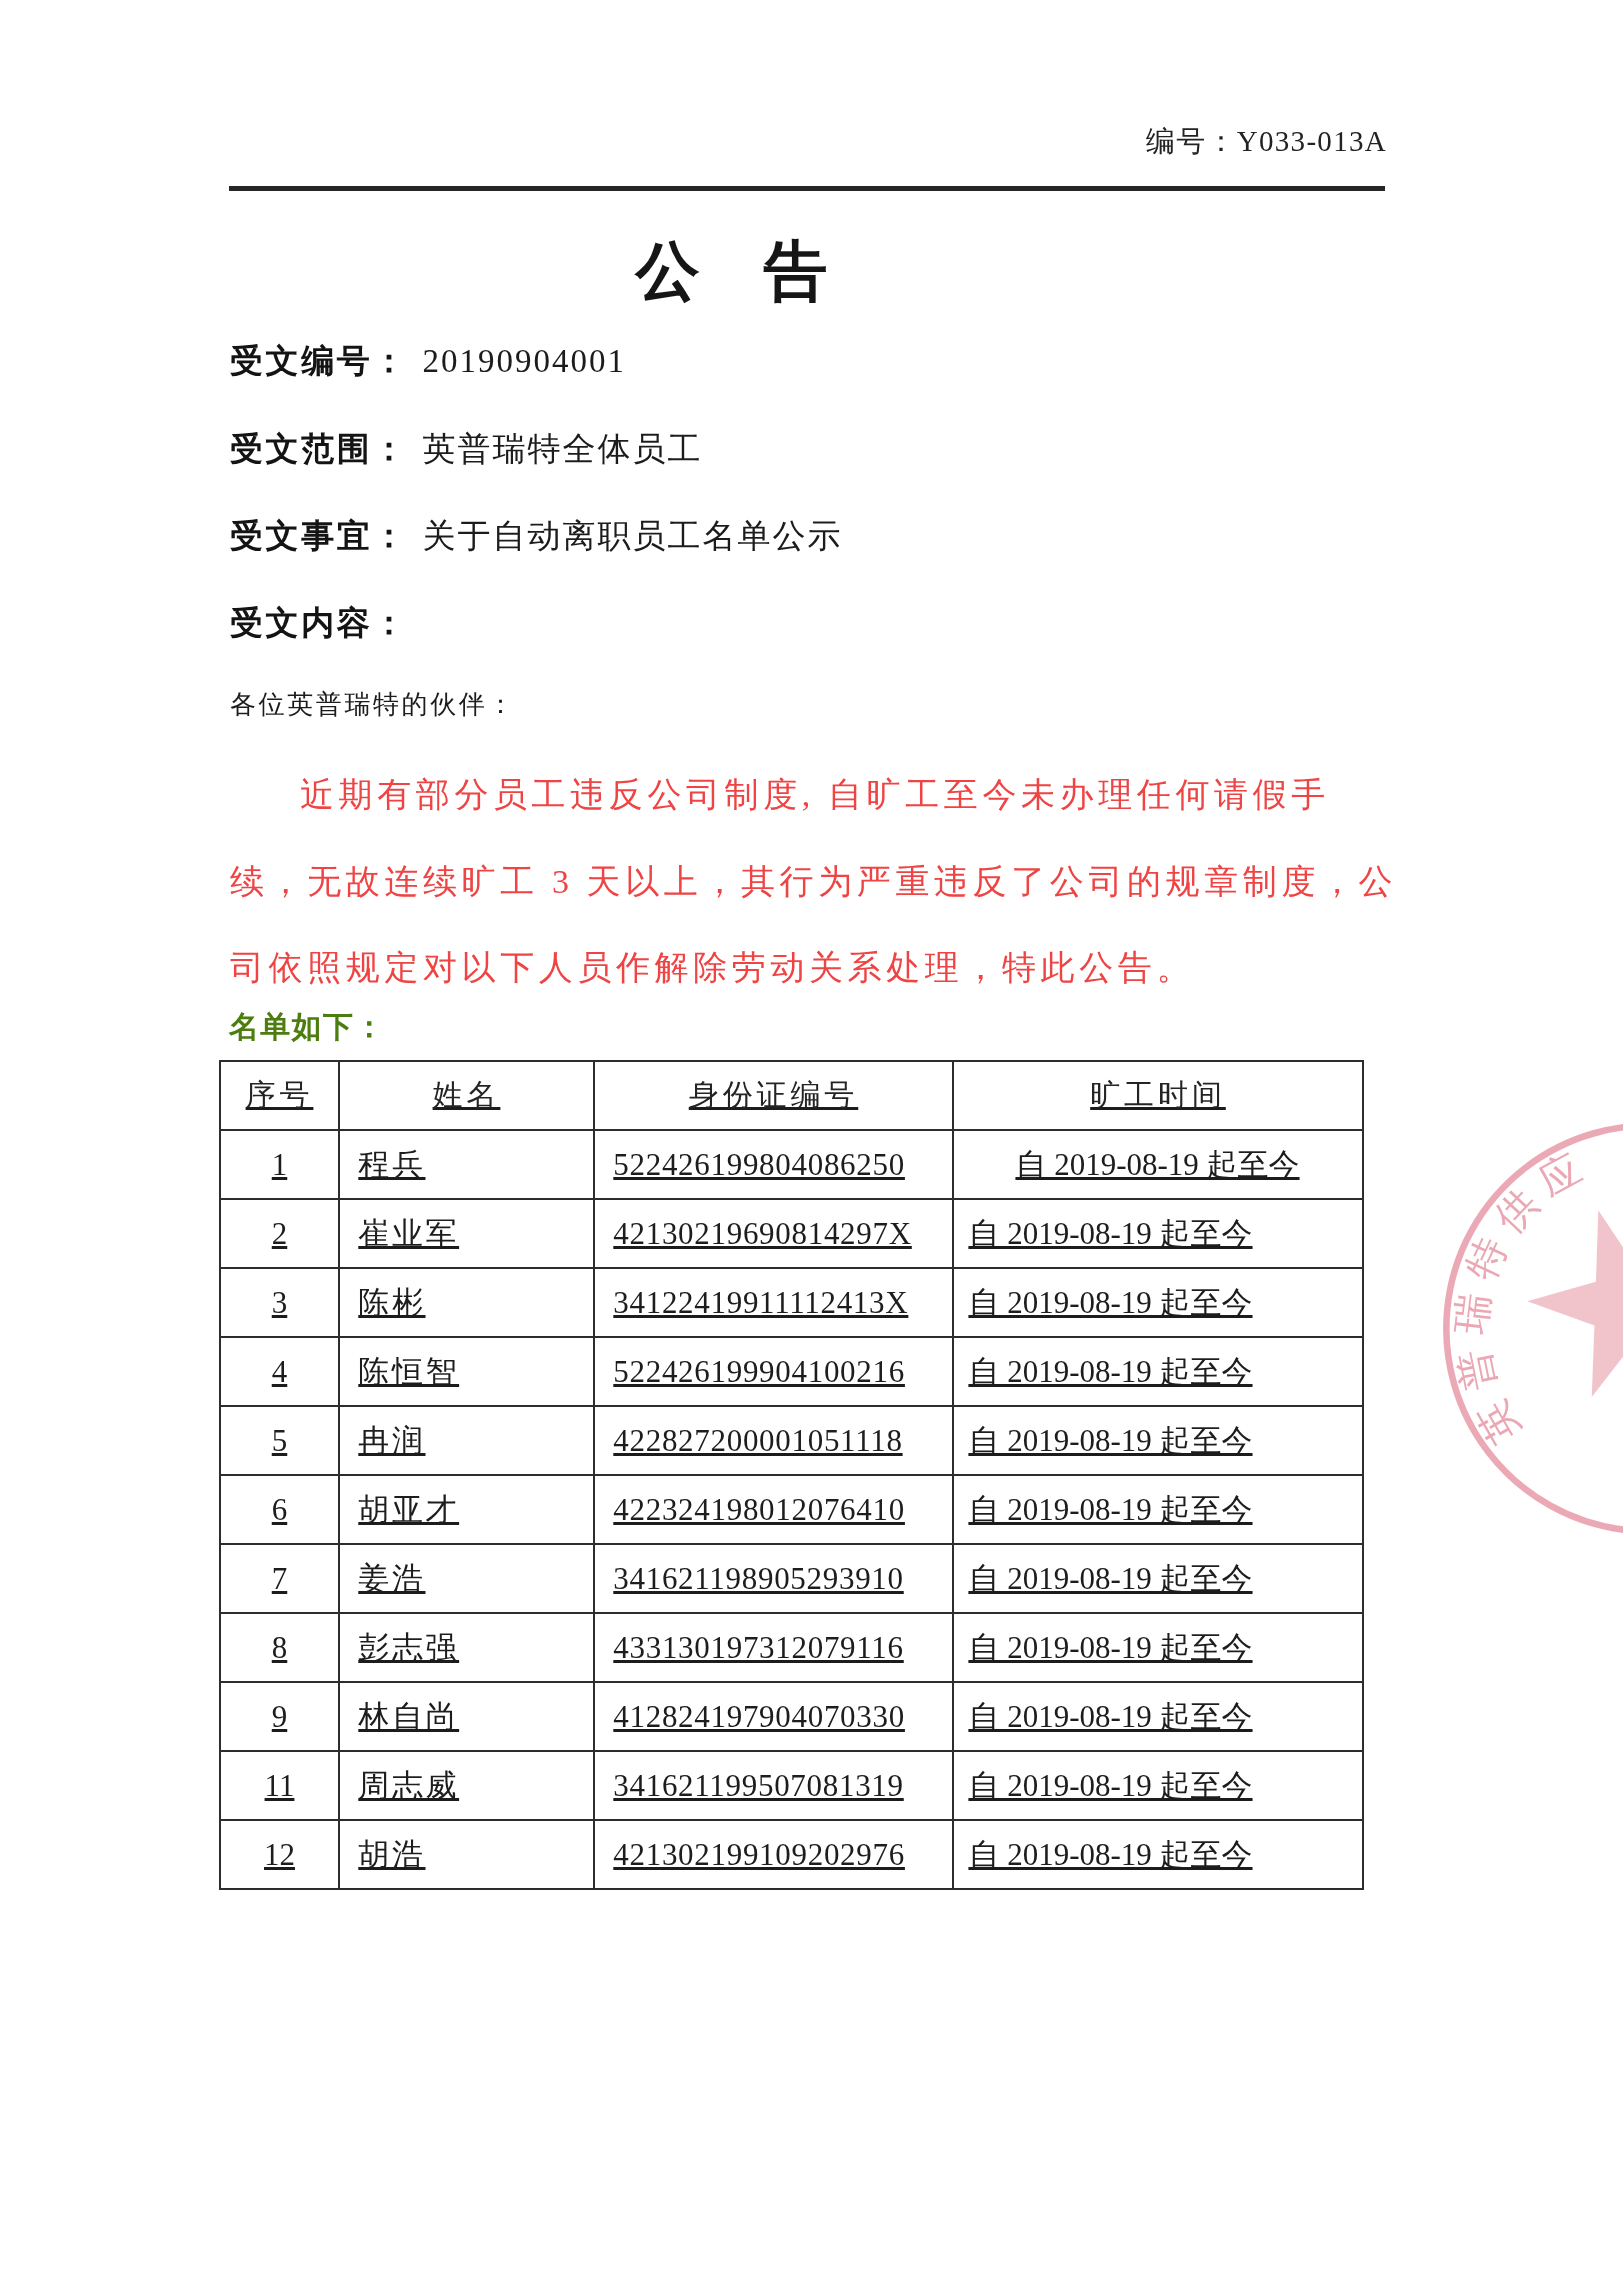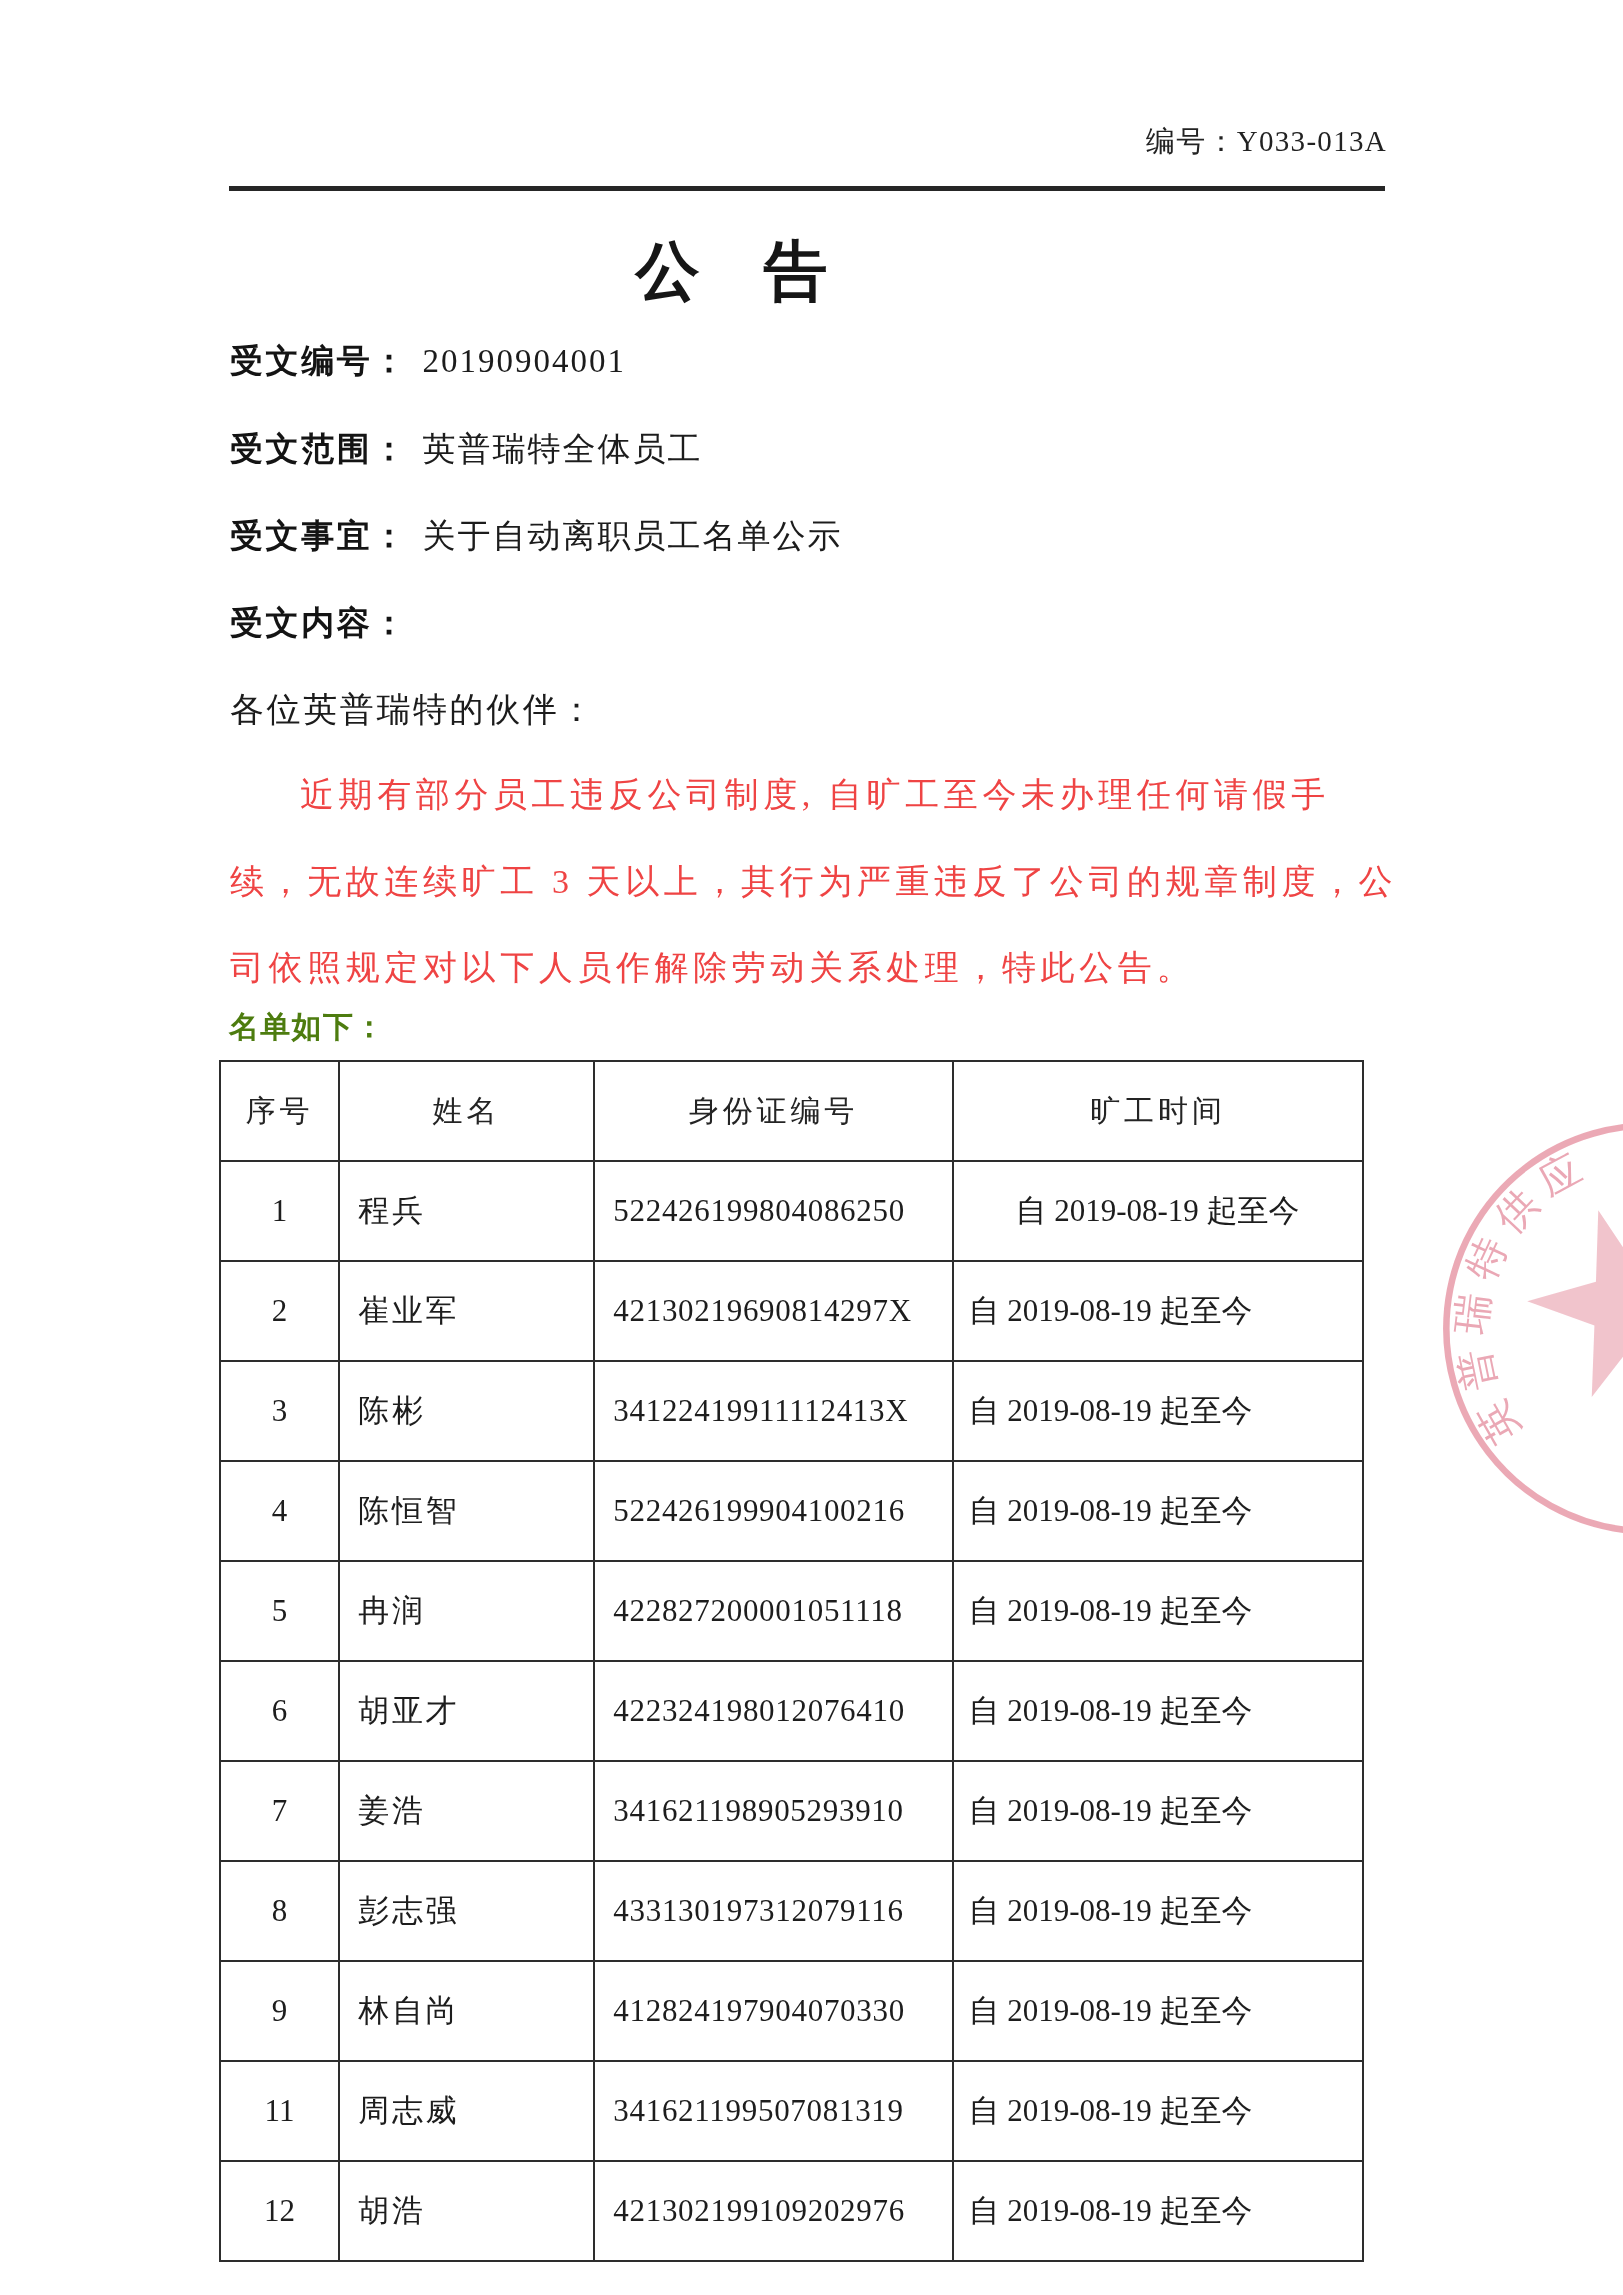--- a/index.html
+++ b/index.html
@@ -22,41 +22,41 @@
     text-align:center;font-size:64px;font-weight:bold;color:#161616;
   }
   .field-row{position:absolute;left:230px;font-size:33px;white-space:nowrap;}
   .f0{top:339px}.f1{top:427px}.f2{top:514px}.f3{top:601px}
   .field-label{
     font-family:"Liberation Sans","DejaVu Sans",sans-serif;
     font-weight:bold;letter-spacing:2.6px;margin-right:14.4px;color:#141414;
   }
   .field-value{letter-spacing:2px;}
   .salutation{
-    position:absolute;left:230px;top:687px;font-size:34px;letter-spacing:2.6px;
+    position:absolute;left:230px;top:687px;font-size:26px;letter-spacing:2.6px;
   }
   .para-line{
     position:absolute;font-size:34px;letter-spacing:4.6px;white-space:nowrap;color:#ef4444;
   }
   .p0{left:300px;top:772px}
   .p1{left:230px;top:859px}
   .p2{left:230px;top:945px}
   .list-label{
     position:absolute;left:229px;top:1007px;font-size:30px;font-weight:bold;
     font-family:"Liberation Sans","DejaVu Sans",sans-serif;letter-spacing:1.3px;color:#4d7c0f;
   }
 
   table.absence{
     position:absolute;left:219px;top:1060px;width:1143px;
     table-layout:fixed;border-collapse:collapse;
   }
   table.absence th,table.absence td{
     border:2.6px solid #2d2d2d;overflow:hidden;
   }
-  table.absence tr{height:100px;}
+  table.absence tr{height:69px;text-decoration:underline;}
   table.absence th{
     font-weight:normal;font-size:30px;text-align:center;letter-spacing:3.9px;color:#242424;
   }
   table.absence td{font-size:31px;color:#1d1d1d;}
   td.c-no{text-align:center;}
   td.c-name{padding-left:18.3px;letter-spacing:2.6px;}
   td.c-id{padding-left:18.3px;letter-spacing:0.7px;}
   td.c-period{padding-left:14.4px;white-space:nowrap;}
   td.c-period.centered{text-align:center;padding-left:0;}
 

